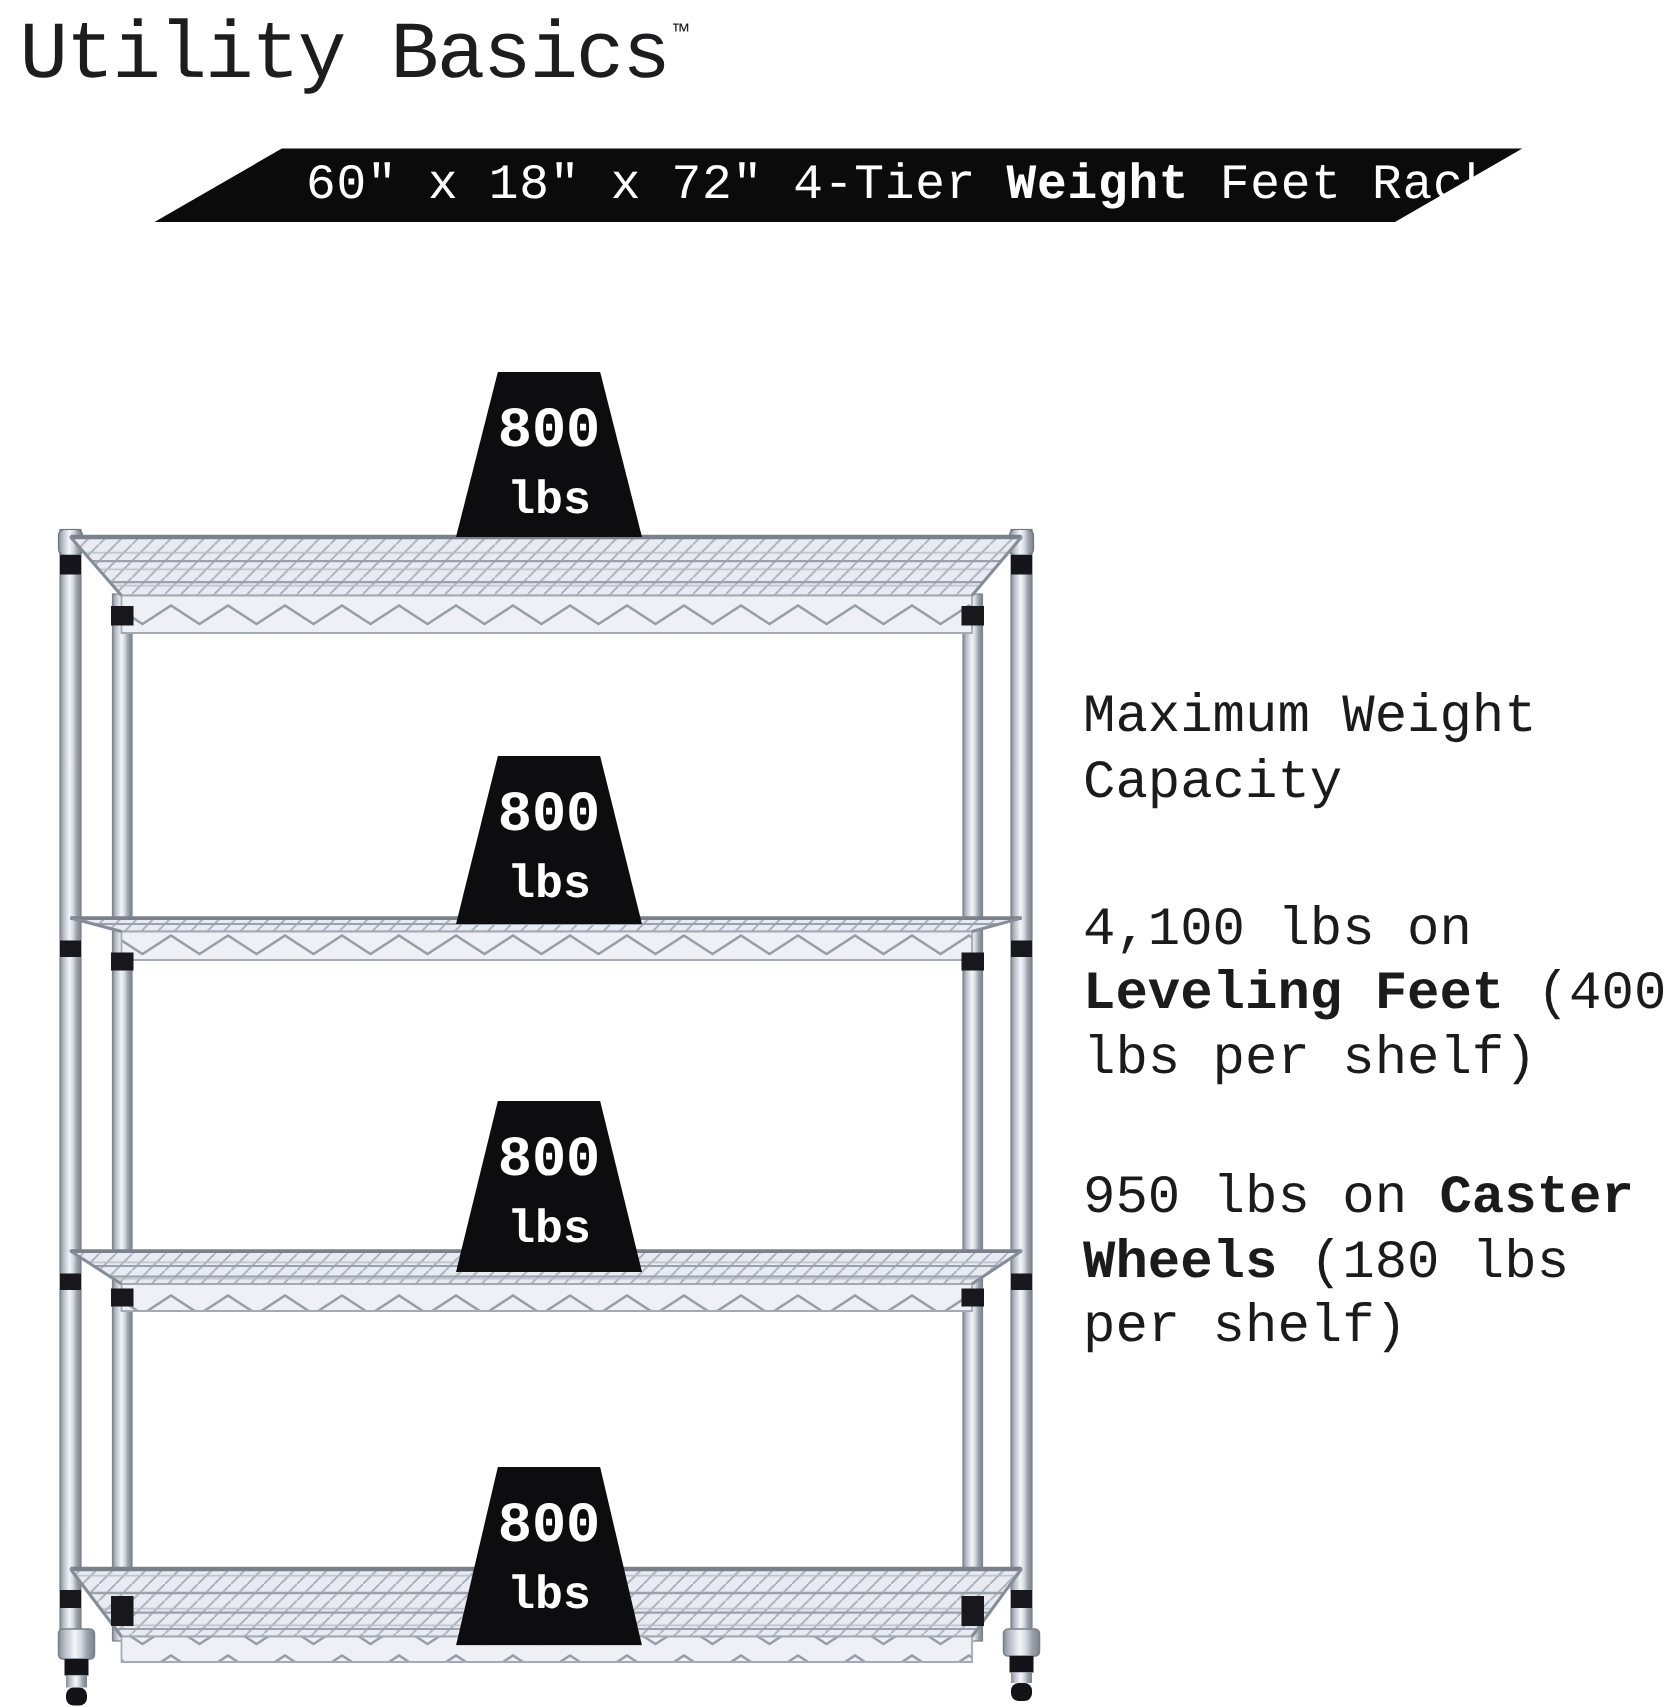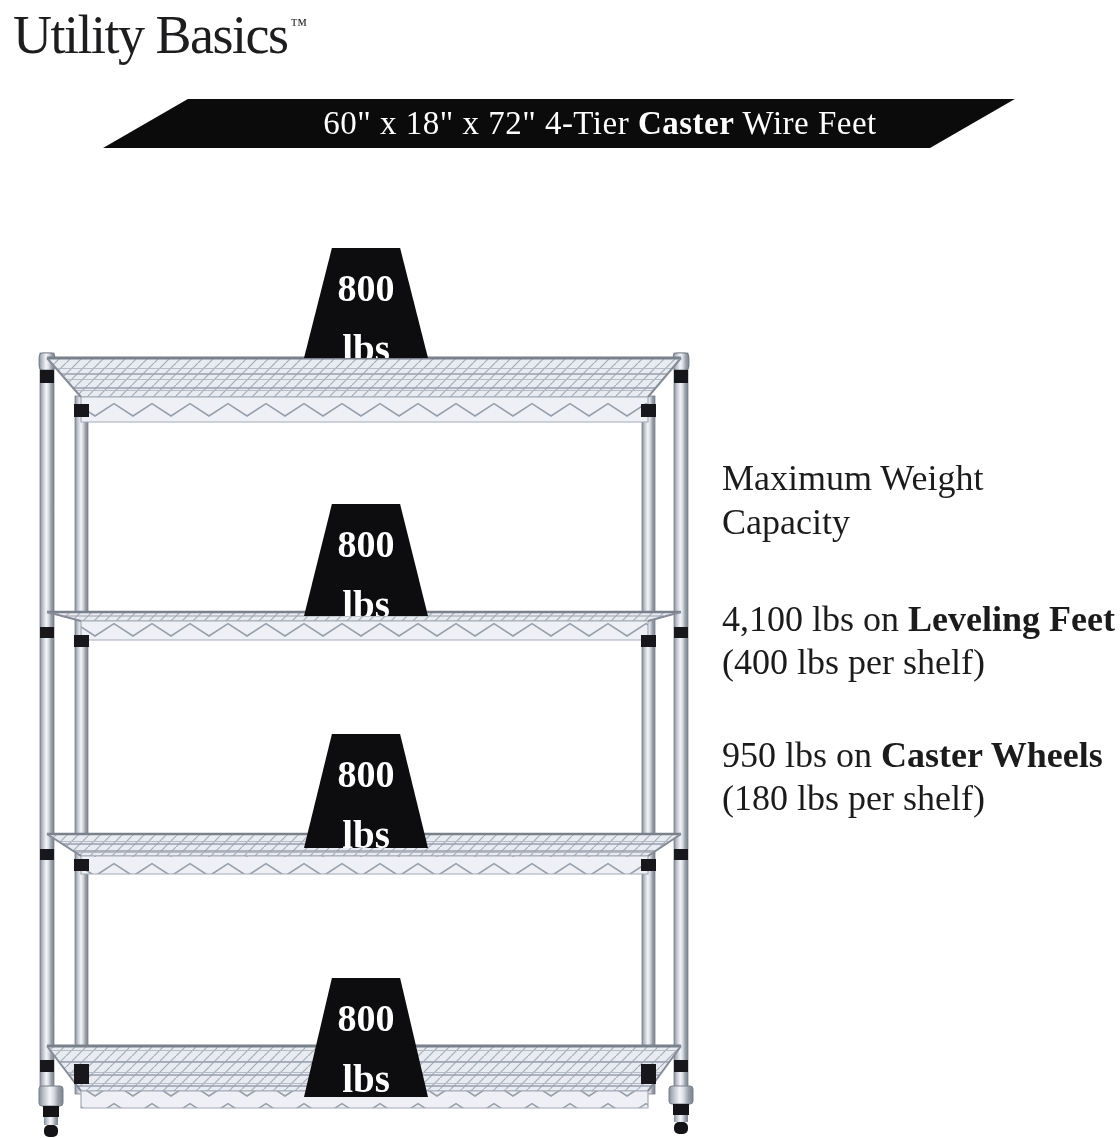--- a/index.html
+++ b/index.html
@@ -1,17 +1,17 @@
 <!DOCTYPE html>
 <html><head>
 <meta charset="utf-8">
 <style>
   html,body{margin:0;padding:0;background:#ffffff;}
   .page{position:relative;width:1120px;height:1138px;background:#ffffff;overflow:hidden;
-        font-family:Liberation Serif, serif;}
+        font-family:Liberation Mono, monospace;}
 
   
   .logo{position:absolute;left:13px;top:-4px;font-size:54px;line-height:66px;
         color:#1d1d1f;letter-spacing:-1.5px;white-space:nowrap;}
   .logo sup{font-size:17px;letter-spacing:0;position:relative;top:-4px;left:3px;}
 
   
   .banner-bg{position:absolute;left:103px;top:99px;width:827px;height:49px;
              background:#0b0b0b;transform:skewX(-60deg);transform-origin:0 100%;}
   .banner-text{position:absolute;left:188px;top:99px;width:824px;height:49px;
@@ -21,41 +21,41 @@
 
   
   .rack{position:absolute;left:20px;top:340px;width:700px;height:800px;}
 
   
   .weight{position:absolute;left:304px;width:124px;background:#0d0d0f;
           clip-path:polygon(22.5% 0,77.5% 0,100% 100%,0 100%);
           display:flex;flex-direction:column;align-items:center;
           padding-top:20px;box-sizing:border-box;color:#ffffff;text-align:center;}
   .weight .w-val{font-size:38px;font-weight:bold;line-height:40px;}
-  .weight .w-unit{font-size:39px;font-weight:bold;line-height:34px;margin-top:24px;}
+  .weight .w-unit{font-size:31px;font-weight:bold;line-height:34px;margin-top:10px;}
   .t1{top:248px;height:110px;}
   .t2{top:504px;height:112px;}
   .t3{top:734px;height:114px;}
   .t4{top:978px;height:119px;}
 
   
   .info{position:absolute;left:722px;top:456px;width:402px;color:#1b1b1b;}
   .info h2{margin:0 0 54px 0;font-size:36px;line-height:44px;font-weight:400;max-width:340px;}
   .info p{margin:0 0 50px 0;font-size:36px;line-height:43px;}
   .info strong{font-weight:bold;}
 </style>
 </head>
 <body>
 
 <div class="page">
 
   <header class="logo"><span>Utility Basics</span><sup>™</sup></header>
 
   <div class="banner-bg"></div>
-  <div class="banner-text"><span>60" x 18" x 72" 4-Tier </span><strong>Caster</strong><span> Wire Feet</span></div>
+  <div class="banner-text"><span>60" x 18" x 72" 4-Tier </span><strong>Weight</strong><span> Feet Rack</span></div>
 
   <svg class="rack" viewBox="20 340 700 800" role="img" aria-label="4-tier chrome wire shelving rack with leveling feet">
     <defs>
       <linearGradient id="pg" x1="0" y1="0" x2="1" y2="0">
         <stop offset="0" stop-color="#878e98"></stop>
         <stop offset="0.18" stop-color="#b9bfc8"></stop>
         <stop offset="0.45" stop-color="#f3f5f8"></stop>
         <stop offset="0.62" stop-color="#d6dae1"></stop>
         <stop offset="0.8" stop-color="#9aa1ab"></stop>
         <stop offset="1" stop-color="#7d838d"></stop>

